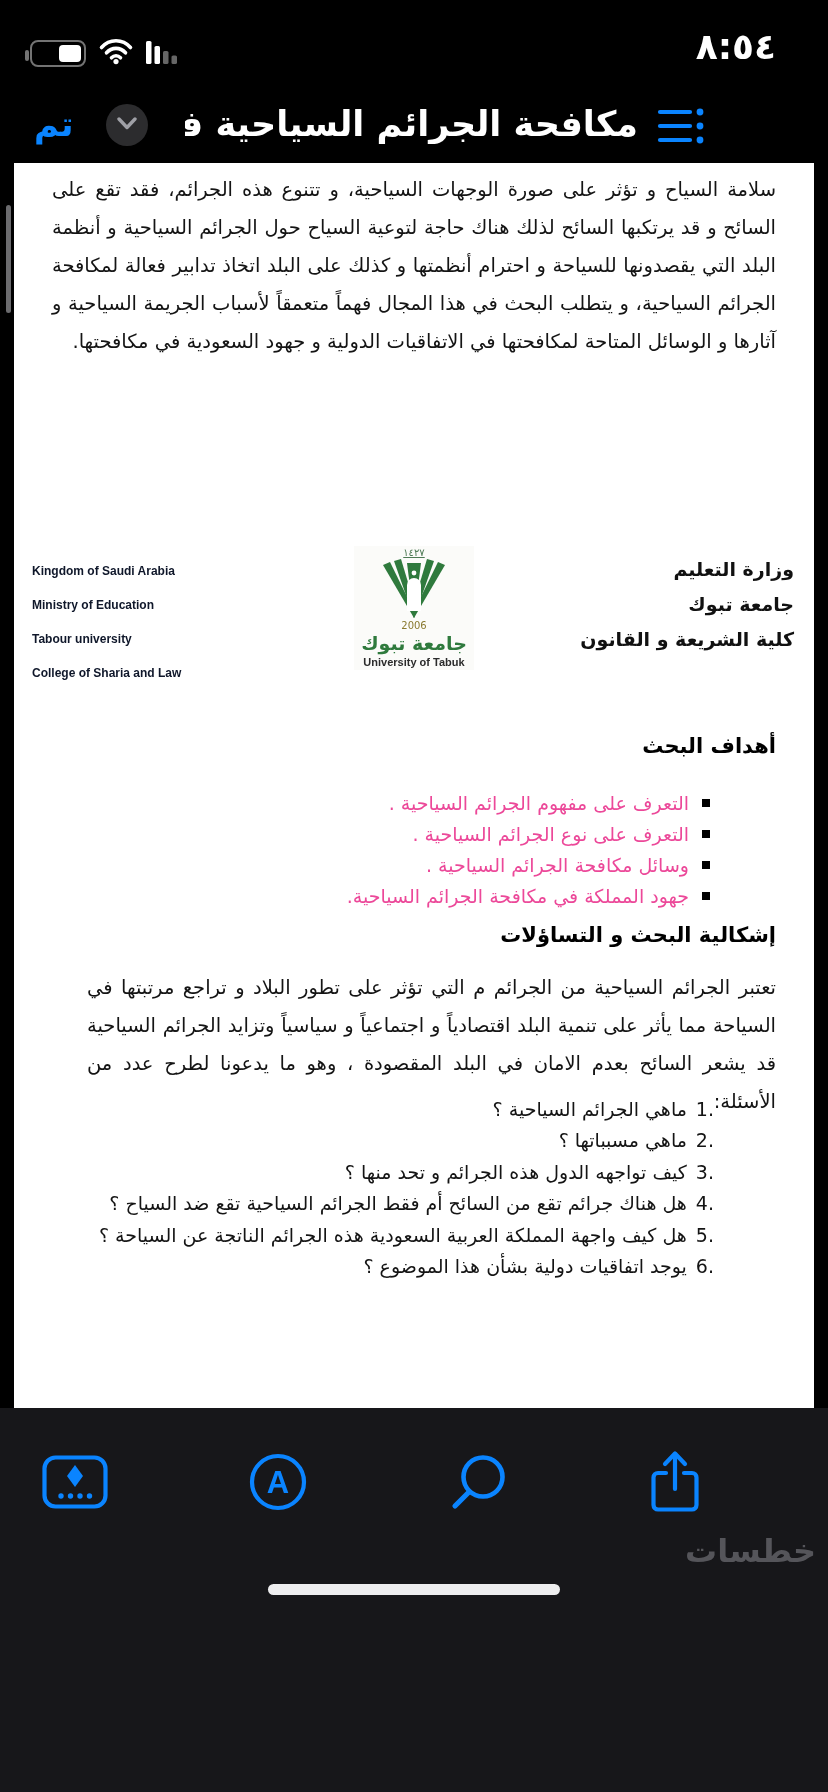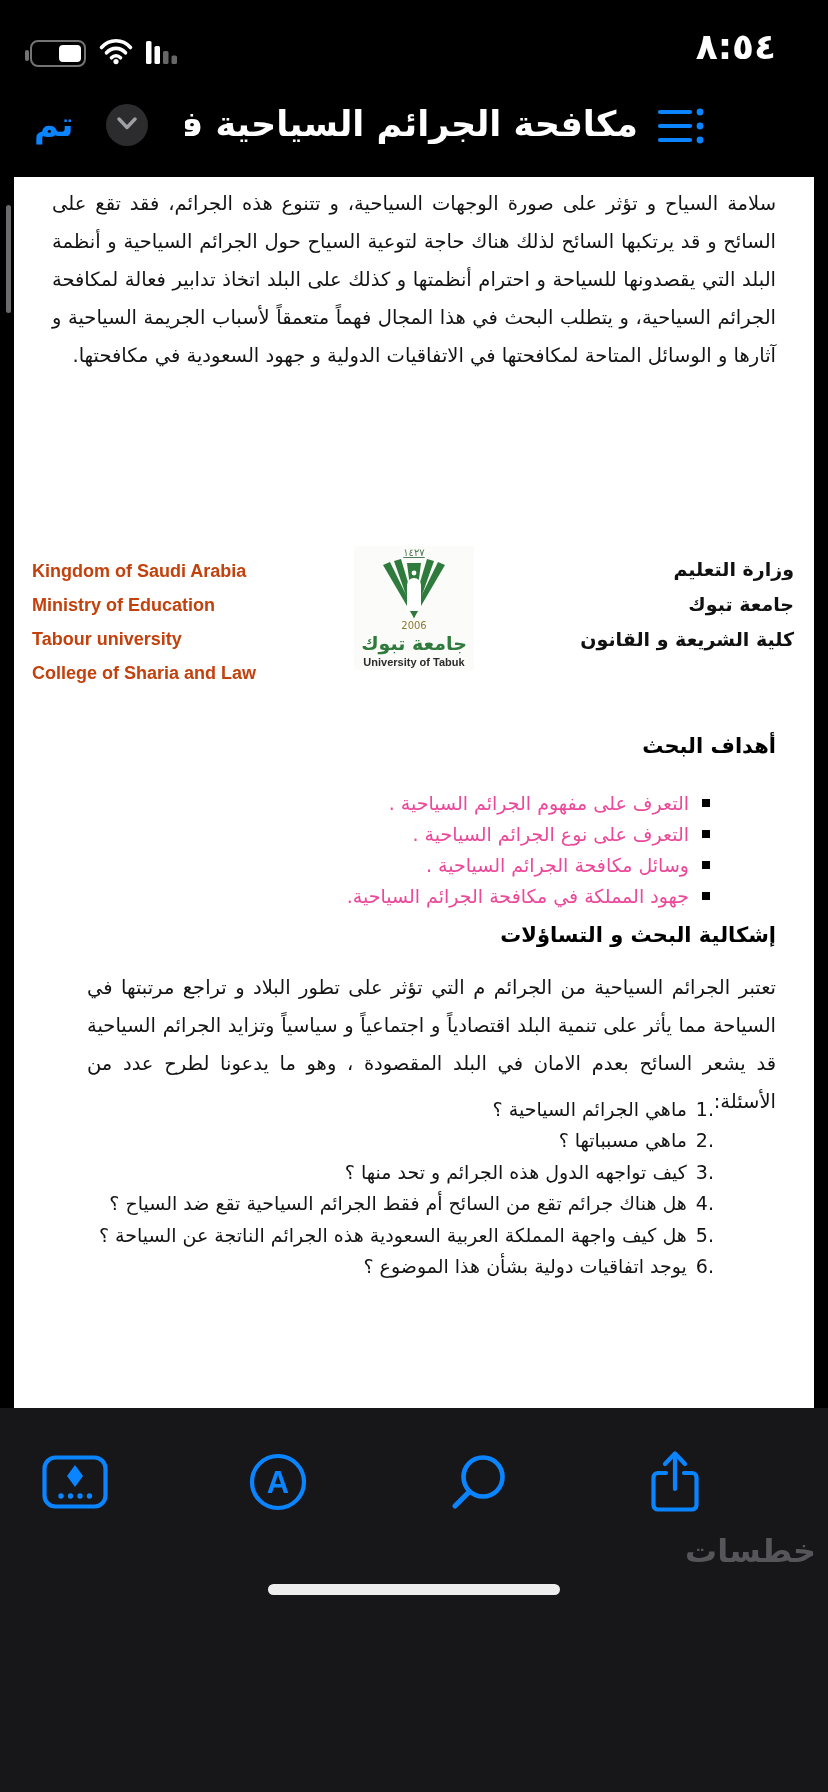--- a/index.html
+++ b/index.html
@@ -52,40 +52,40 @@
   }
 
   
   .content-area { position: absolute; top: 160px; left: 0; right: 0; height: 1248px; background: #000; }
   .scrollbar-thumb {
     position: absolute; left: 6px; top: 45px;
     width: 5px; height: 108px; border-radius: 3px;
     background: rgba(195,195,200,.55);
   }
   .doc-page { position: absolute; left: 14px; width: 800px; background: #fff; }
-  .page-1 { top: 17px; height: 441px; }
+  .page-1 { top: 3px; height: 441px; }
   .page-2 { top: 380px; height: 868px; }
 
   .body-para {
     direction: rtl; text-align: justify; text-align-last: right;
     font-size: 19.5px; line-height: 38px; color: #141414; margin-left: 35px;
   }
   .page1-para { margin: 8px 38px 0 38px; }
 
   .footer-ornament {
     position: absolute; bottom: 34px; left: 0; right: 0;
     display: flex; align-items: center; justify-content: center; gap: 8px;
   }
   .footer-ornament .rule { width: 236px; height: 2px; background: #6e6e6e; }
   .footer-ornament .mark { font-size: 22px; color: #2a2a2a; direction: rtl; }
 
   
   .letterhead { position: absolute; top: 0; left: 0; right: 0; height: 160px; }
   .lh-english { position: absolute; left: 18px; top: 14px; font-family: "Liberation Sans", sans-serif; }
-  .lh-english .lh-line { font-size: 18px; font-weight: bold; color: #c2410c; line-height: 34px; }
+  .lh-english .lh-line { font-size: 12px; font-weight: bold; color: #0f172a; line-height: 34px; }
   .lh-arabic { position: absolute; right: 20px; top: 12px; direction: rtl; text-align: right; }
   .lh-arabic .lh-line { font-size: 19px; font-weight: bold; color: #111; line-height: 35px; }
   .logo { position: absolute; left: 50%; transform: translateX(-50%); top: 6px; width: 120px; text-align: center; background: #fbfbf9; }
   .logo-hijri { font-size: 10px; color: #4e7a55; line-height: 13px; text-decoration: underline; }
   .logo-year { font-size: 10px; color: #8a7a30; line-height: 10px; margin-top: -2px; }
   .logo-arname { font-size: 19px; font-weight: bold; color: #2f7a3d; line-height: 24px; direction: rtl; }
   .logo-enname { font-size: 11px; font-weight: bold; color: #2b2b2b; line-height: 15px; font-family: "Liberation Sans", sans-serif; }
 
   
   .sec-heading { position: absolute; right: 38px; direction: rtl; font-size: 21px; font-weight: bold; color: #000; }

